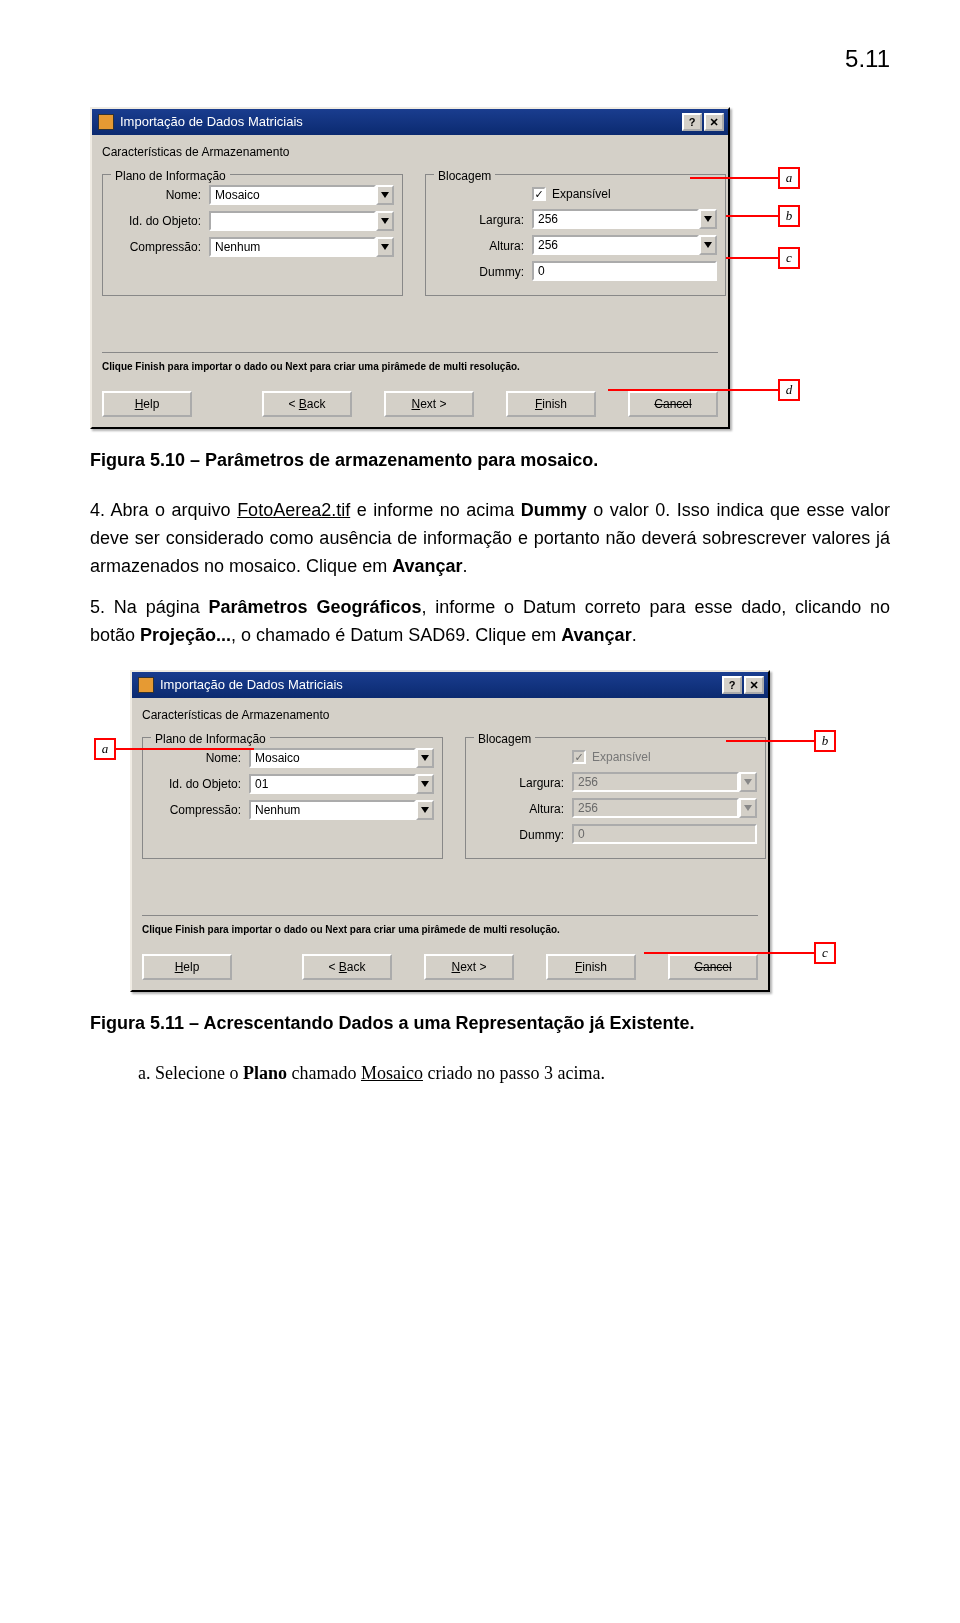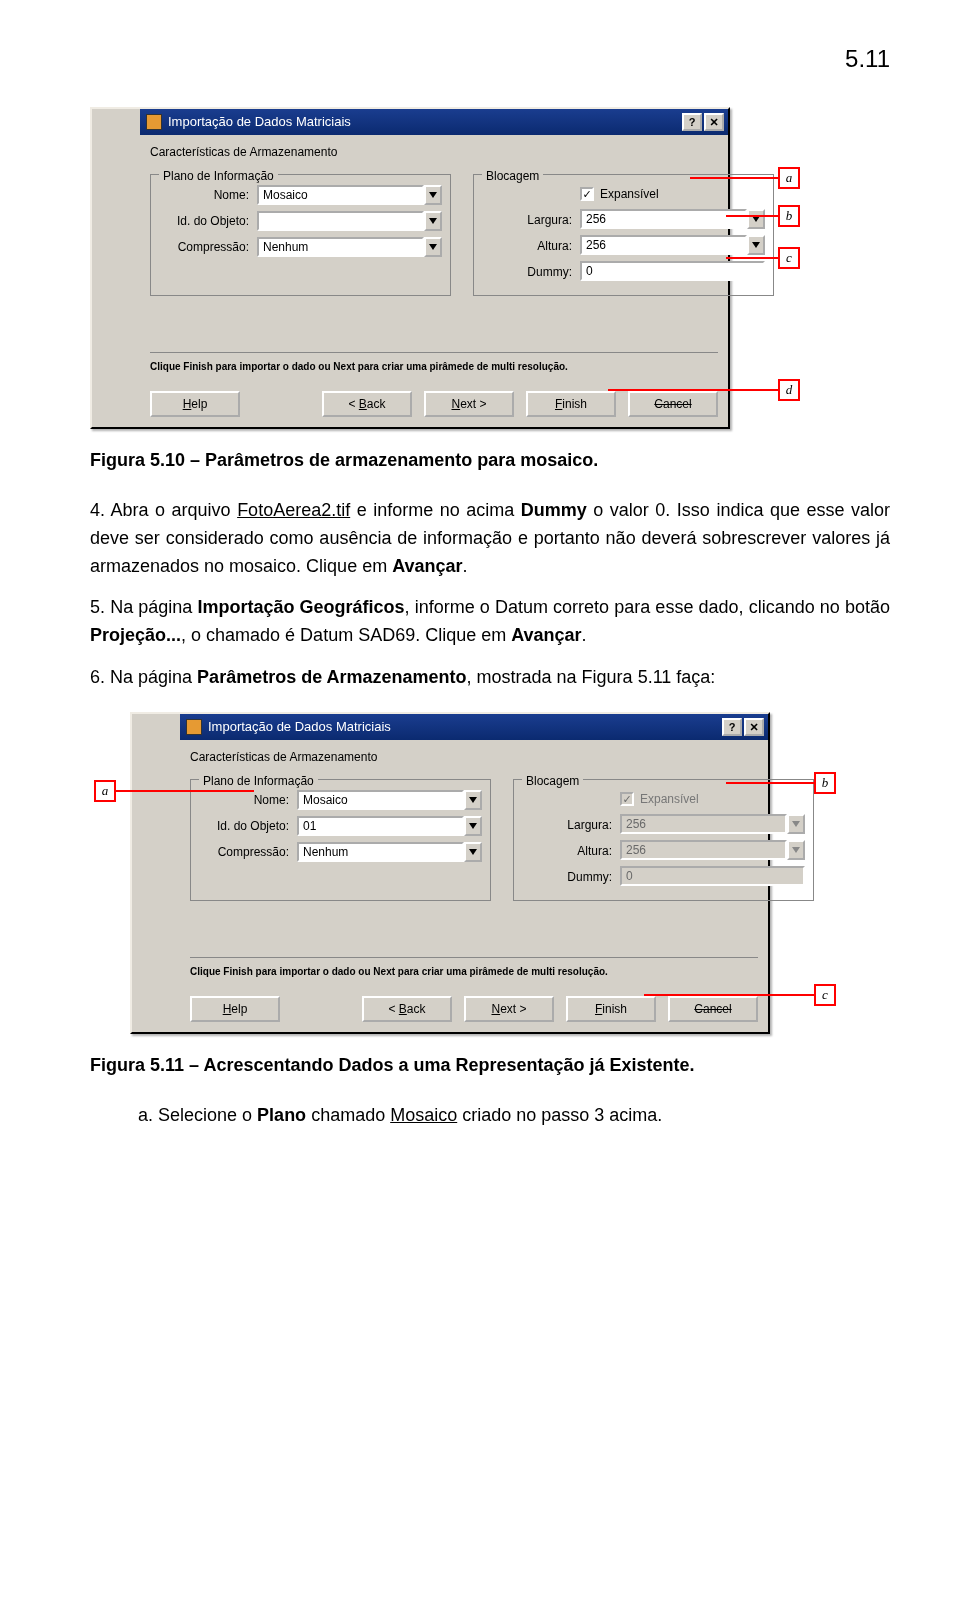--- a/index.html
+++ b/index.html
@@ -23,21 +23,20 @@
     position: relative;
     margin-bottom: 18px;
   }
   .dialog {
     width: 640px;
     background: #d4d0c8;
     border: 2px solid #000;
     border-top-color: #f0ece4;
     border-left-color: #f0ece4;
     box-shadow: 2px 2px 2px rgba(0,0,0,.3);
-    padding-left: 48px;
   }
   .titlebar {
     display: flex;
     align-items: center;
     height: 26px;
     padding: 0 4px 0 6px;
     background: linear-gradient(#1a3d8f, #0b2a70);
     color: #fff;
     font-size: 13px;
     font-family: Tahoma, Arial, sans-serif;
@@ -136,21 +135,21 @@
     border: none;
     margin: 50px 0 6px 0;
     padding: 6px 0 0 0;
     font-weight: bold;
     font-size: 10px;
   }
   .hint-divider { height:1px; background:#888; margin-bottom:6px; }
   .btnbar {
     display: flex;
     justify-content: flex-start;
-    gap: 12px;
+    gap: 32px;
     padding: 8px 10px 10px 10px;
   }
   .btnbar .gap { flex:1; }
   .btn {
     min-width: 90px;
     height: 26px;
     border: 2px outset #fff;
     background: #d4d0c8;
     font-family: Tahoma, Arial, sans-serif;
     font-size: 12px;
@@ -212,20 +211,21 @@
     margin-bottom: 14px;
     text-align: justify;
   }
   .step-num { display:inline; }
   .underline { text-decoration: underline; }
   .bold { font-weight: bold; }
   .sub-item {
     margin-left: 48px;
     margin-top: 18px;
     text-align: justify;
+    font-family: Liberation Serif, serif;
   }
 </style>
 </head>
 <body>
 
 <div class="page-num">5.11</div>
 
 <div class="dialog-shell">
   <div class="dialog">
     <div class="titlebar">
@@ -344,25 +344,21 @@
 
 <div class="caption">Figura 5.10 – Parâmetros de armazenamento para mosaico.</div>
 
 <ol class="steps">
   <li>
     <span class="step-num">4.</span>
     <span>Abra o arquivo </span><span class="underline">FotoAerea2.tif</span><span> e informe no acima </span><span class="bold">Dummy</span><span> o valor 0. Isso indica que esse valor deve ser considerado como ausência de informação e portanto não deverá sobrescrever valores já armazenados no mosaico. Clique em </span><span class="bold">Avançar</span><span>.</span>
   </li>
   <li>
     <span class="step-num">5.</span>
-    <span>Na página </span><span class="bold">Importação Geográficos</span><span>, informe o Datum correto para esse dado, clicando no botão </span><span class="bold">Projeção...</span><span>, o chamado é Datum SAD69. Clique em </span><span class="bold">Avançar</span><span>.</span>
-  </li>
-  <li>
-    <span class="step-num">6.</span>
-    <span>Na página </span><span class="bold">Parâmetros de Armazenamento</span><span>, mostrada na Figura 5.11 faça:</span>
+    <span>Na página </span><span class="bold">Parâmetros Geográficos</span><span>, informe o Datum correto para esse dado, clicando no botão </span><span class="bold">Projeção...</span><span>, o chamado é Datum SAD69. Clique em </span><span class="bold">Avançar</span><span>.</span>
   </li>
 </ol>
 
 <div class="dialog-shell" style="margin-left:40px;">
   <div class="dialog">
     <div class="titlebar">
       <span class="app-icon"></span>
       <span>Importação de Dados Matriciais</span>
       <span class="spacer"></span>
       <span class="winbtn">?</span>

